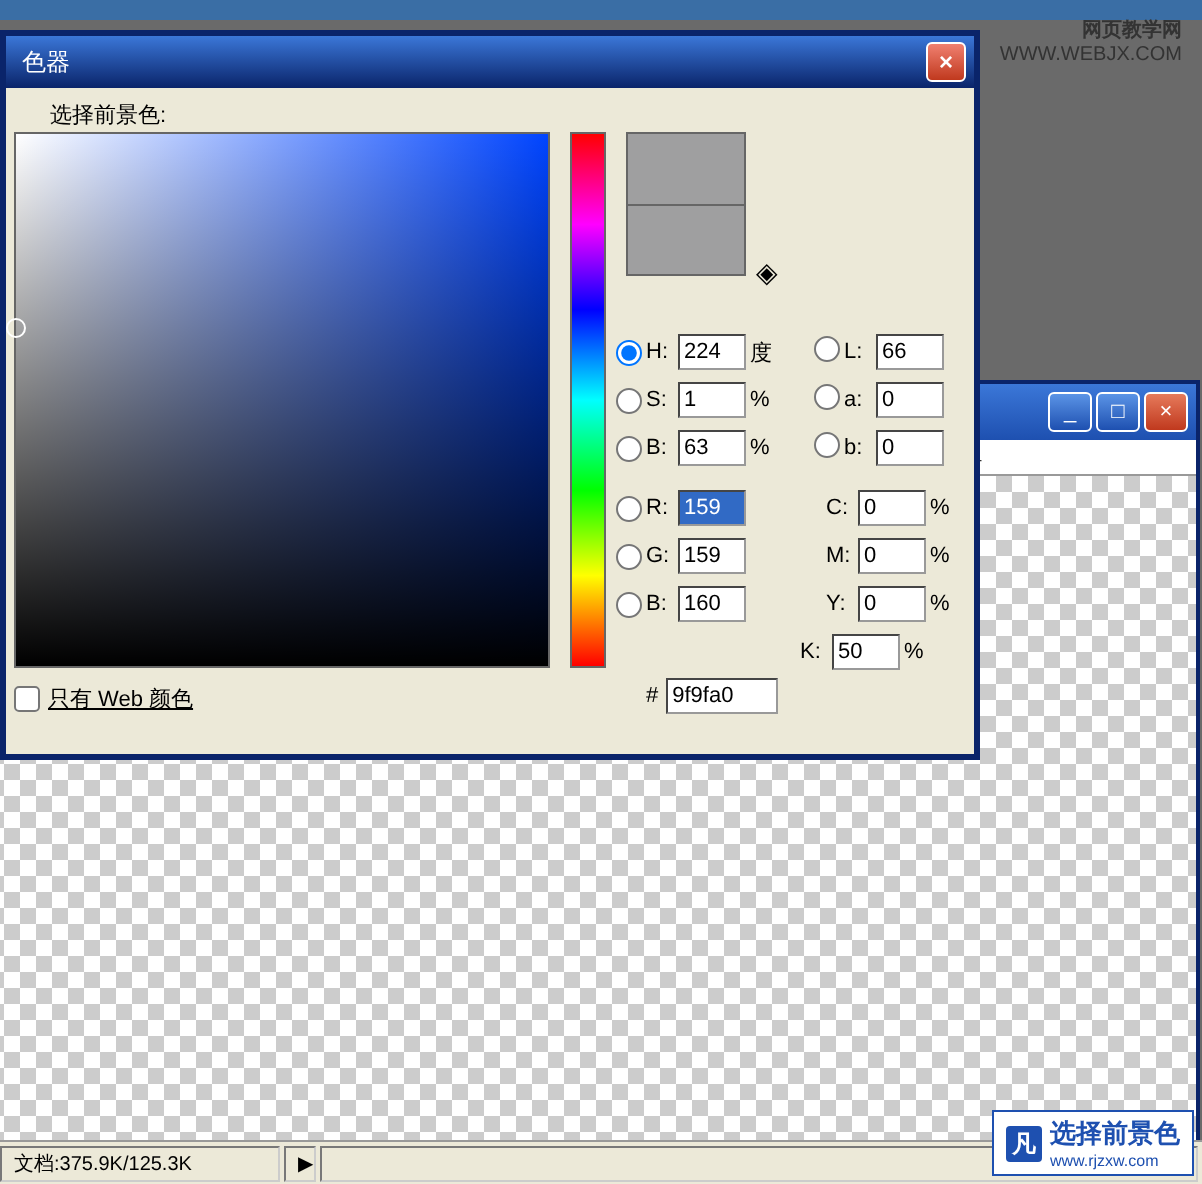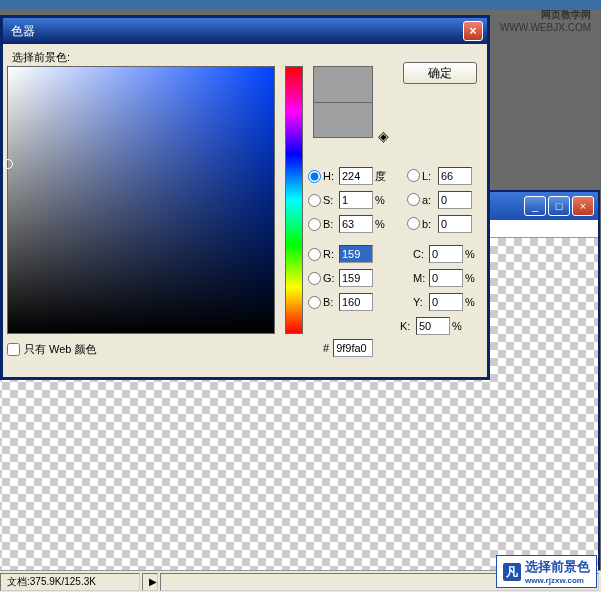--- a/index.html
+++ b/index.html
@@ -32,21 +32,21 @@
   position: relative;
 }
 .calligraphy { position: absolute; left: -20px; top: -10px; font-size: 120px; color: rgba(130,130,130,0.75); font-family: "STXingkai","KaiTi",cursive; letter-spacing: -10px; pointer-events: none; transform: scaleX(1.1); }
 
 .color-picker-dialog {
   position: absolute; left: 0; top: 15px; width: 490px; height: 365px;
   background: #ece9d8; border: 3px solid #0a246a; z-index: 100;
 }
 .cp-title { height: 26px; background: linear-gradient(#3b77d8, #0a246a); color: #fff; display: flex; align-items: center; justify-content: space-between; padding: 0 4px 0 8px; font-size: 12px; }
 .cp-close { width: 20px; height: 20px; background: linear-gradient(#f08070, #c0391e); border: 1px solid #fff; border-radius: 3px; color: #fff; text-align: center; line-height: 18px; font-size: 12px; font-weight: bold; cursor: pointer; }
-.cp-body { padding: 6px 10px 10px 5px; font-size: 11px; position: relative; height: 334px; }
+.cp-body { padding: 6px 10px 10px 18px; font-size: 11px; position: relative; height: 334px; }
 .cp-label { font-size: 11px; margin-bottom: 4px; margin-left: 4px; }
 
 .color-field { position: absolute; left: 4px; top: 22px; width: 268px; height: 268px; border: 1px solid #666; background: #000; }
 .color-field-inner { width: 100%; height: 100%; position: relative;
   background:
     linear-gradient(to bottom, rgba(0,0,0,0) 0%, #000 100%),
     linear-gradient(to right, #fff 0%, hsl(224,100%,50%) 100%);
 }
 .color-cursor { position: absolute; left: 0px; top: 97px; width: 10px; height: 10px; border: 1px solid #fff; border-radius: 50%; transform: translate(-50%,-50%); }
 
@@ -65,29 +65,29 @@
 .inputs-grid { position: absolute; left: 305px; top: 120px; width: 175px; }
 .irow { display: flex; align-items: center; height: 24px; }
 .irow .radio { margin-right: 2px; }
 .irow label { width: 16px; text-align: left; font-size: 11px; }
 .irow input[type=text] { width: 34px; height: 18px; border: 1px inset #999; font-size: 11px; text-align: left; padding-left: 2px; background: #fff; }
 .irow input.sel { background: #316ac5; color: #fff; }
 .irow .unit { width: 14px; font-size: 11px; margin-left: 2px; }
 .col2 { margin-left: 18px; }
 
 .hex-row { position: absolute; left: 320px; top: 295px; display: flex; align-items: center; gap: 4px; }
-.hex-row input { width: 40px; height: 18px; border: 1px inset #999; font-size: 11px; padding-left: 2px; }
-
-.web-only { position: absolute; left: 4px; top: 298px; display: flex; align-items: center; font-size: 11px; gap: 4px; }
+.hex-row input { width: 56px; height: 18px; border: 1px inset #999; font-size: 11px; padding-left: 2px; }
+
+.web-only { position: absolute; left: 4px; top: 298px; display: flex; align-items: center; font-size: 11px; gap: 4px; text-decoration: underline; }
 
 .status-bar { position: absolute; left: 0; bottom: 0; width: 100%; height: 22px; background: #ece9d8; border-top: 1px solid #999; display: flex; align-items: center; font-size: 10px; }
 .status-seg { border: 1px inset #ccc; height: 18px; padding: 0 6px; display: flex; align-items: center; margin-right: 2px; }
 
 .watermark { position: absolute; right: 4px; bottom: 4px; background: #fff; border: 1px solid #1e50b0; padding: 2px 6px; font-size: 13px; color: #1e50b0; font-weight: bold; display: flex; align-items: center; gap: 4px; z-index: 200; }
-.watermark small { display: block; font-size: 8px; color: #1e50b0; font-weight: bold; }
+.watermark small { display: block; font-size: 8px; color: #1e50b0; font-weight: normal; }
 .wm-icon { width: 18px; height: 18px; background: #1e50b0; color: #fff; text-align: center; line-height: 18px; border-radius: 2px; font-size: 12px; }
 </style>
 </head>
 <body>
 
 <div class="app-window">
   <div class="canvas-area">
     <div class="doc-window">
       <div class="doc-titlebar">
         <div class="win-btn">_</div>
@@ -126,21 +126,20 @@
 
     <div class="hue-strip"></div>
 
     <div class="swatch-area">
       <div class="swatch-new"></div>
       <div class="swatch-old"></div>
     </div>
     <span class="cube-icon">◈</span>
 
     <div class="btn-stack">
-      <button class="dlg-btn">确定</button>
       <div style="height:18px"></div>
     </div>
 
     <div class="inputs-grid">
       <div class="irow">
         <input type="radio" class="radio" name="m" checked="" style="">
         <label>H:</label>
         <input type="text" value="224" style="">
         <span class="unit">度</span>
         <span class="col2"><input type="radio" class="radio" name="m2" style=""></span>

